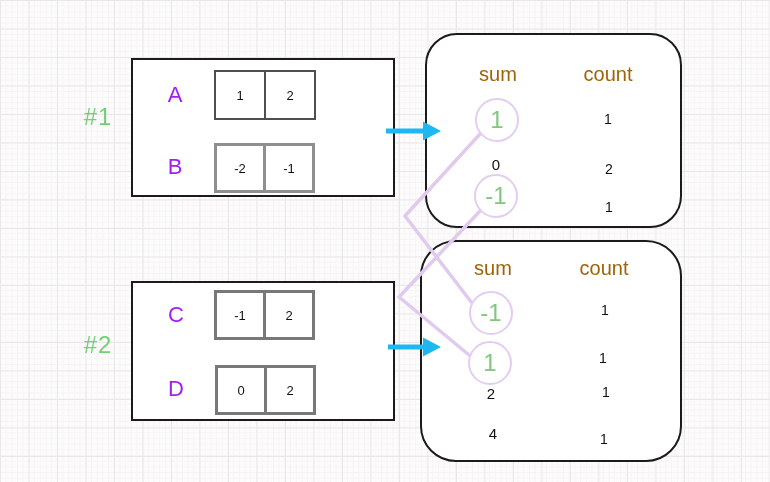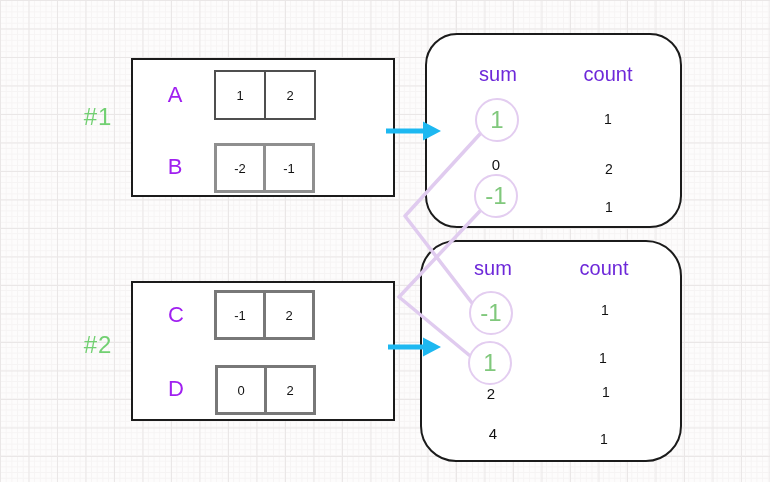--- a/index.html
+++ b/index.html
@@ -36,21 +36,21 @@
   .cells-d .cell{border:3px solid #787878;}
   .cells .cell + .cell{margin-left:-2px;}
   .cells-b .cell + .cell, .cells-c .cell + .cell, .cells-d .cell + .cell{margin-left:-3px;}
 
   .result-box{
     position:absolute;background:#fff;
     border:2px solid #1b1b1b;box-sizing:border-box;
   }
   .rb-1{border-radius:32px;}
   .rb-2{border-radius:36px;}
-  .col-header{color:#6d28d9;font-size:20px;}
+  .col-header{color:#a16207;font-size:20px;}
   .sum-plain{color:#111;font-size:15px;}
   .count-val{color:#111;font-size:14px;}
   .sum-circle{
     width:44px;height:44px;border-radius:50%;
     border:2px solid #e3cdf0;background:#fff;box-sizing:border-box;
     display:flex;align-items:center;justify-content:center;
     color:#80c87c;font-size:24px;
   }
   .overlay{position:absolute;left:0;top:0;pointer-events:none;}
 </style>

